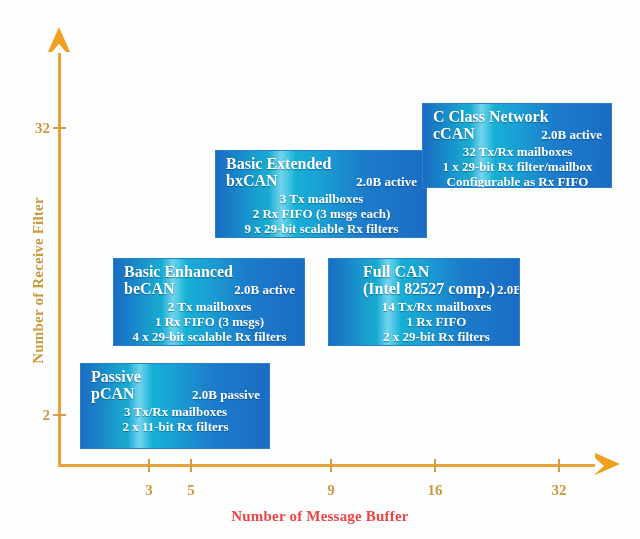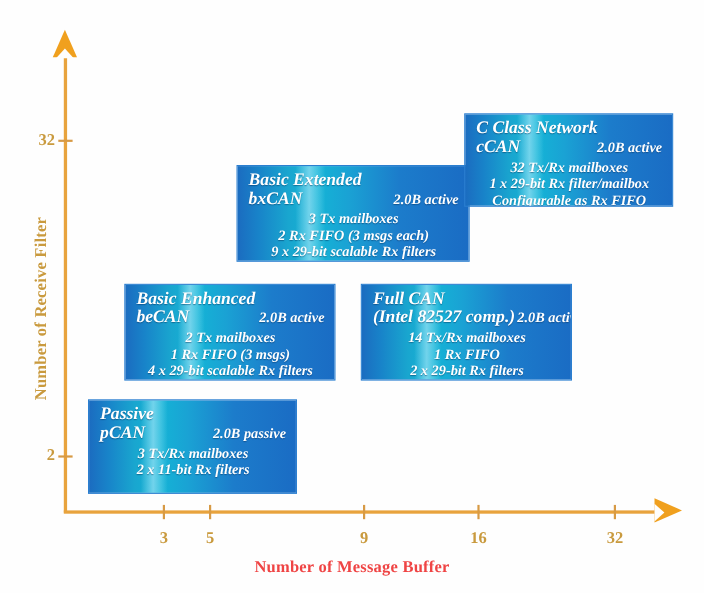--- a/index.html
+++ b/index.html
@@ -156,21 +156,20 @@
     overflow: hidden;
   }
   .box-inner {
     position: relative;
     width: 100%;
     height: 100%;
     padding: 5px 9px 5px 10px;
     box-sizing: border-box;
     color: #ffffff;
     text-shadow: 0 1px 1px rgba(0,40,80,0.45);
-    font-style: italic;
   }
   .box-title {
     font-size: 16px;
     font-weight: bold;
     line-height: 1.05;
     text-align: left;
     white-space: nowrap;
   }
   .box-sub {
     font-size: 16px;
@@ -262,21 +261,21 @@
             <div class="box-sub">beCAN</div>
             <div class="box-spec">2.0B active</div>
           </div>
           <div class="specs">
             <div class="box-spec">2 Tx mailboxes</div>
             <div class="box-spec">1 Rx FIFO (3 msgs)</div>
             <div class="box-spec">4 x 29-bit scalable Rx filters</div>
           </div>
         </div>
       </div>
-      <div class="can-box" style="left: 328px; top: 258px; width: 192px; height: 88px;">
+      <div class="can-box" style="left: 328px; top: 258px; width: 192px; height: 88px; padding-left: 24px;">
         <div class="box-inner">
           <div class="box-title">Full CAN</div>
           <div class="box-title-row">
             <div class="box-sub">(Intel 82527 comp.)</div>
             <div class="box-spec">2.0B active</div>
           </div>
           <div class="specs">
             <div class="box-spec">14 Tx/Rx mailboxes</div>
             <div class="box-spec">1 Rx FIFO</div>
             <div class="box-spec">2 x 29-bit Rx filters</div>

